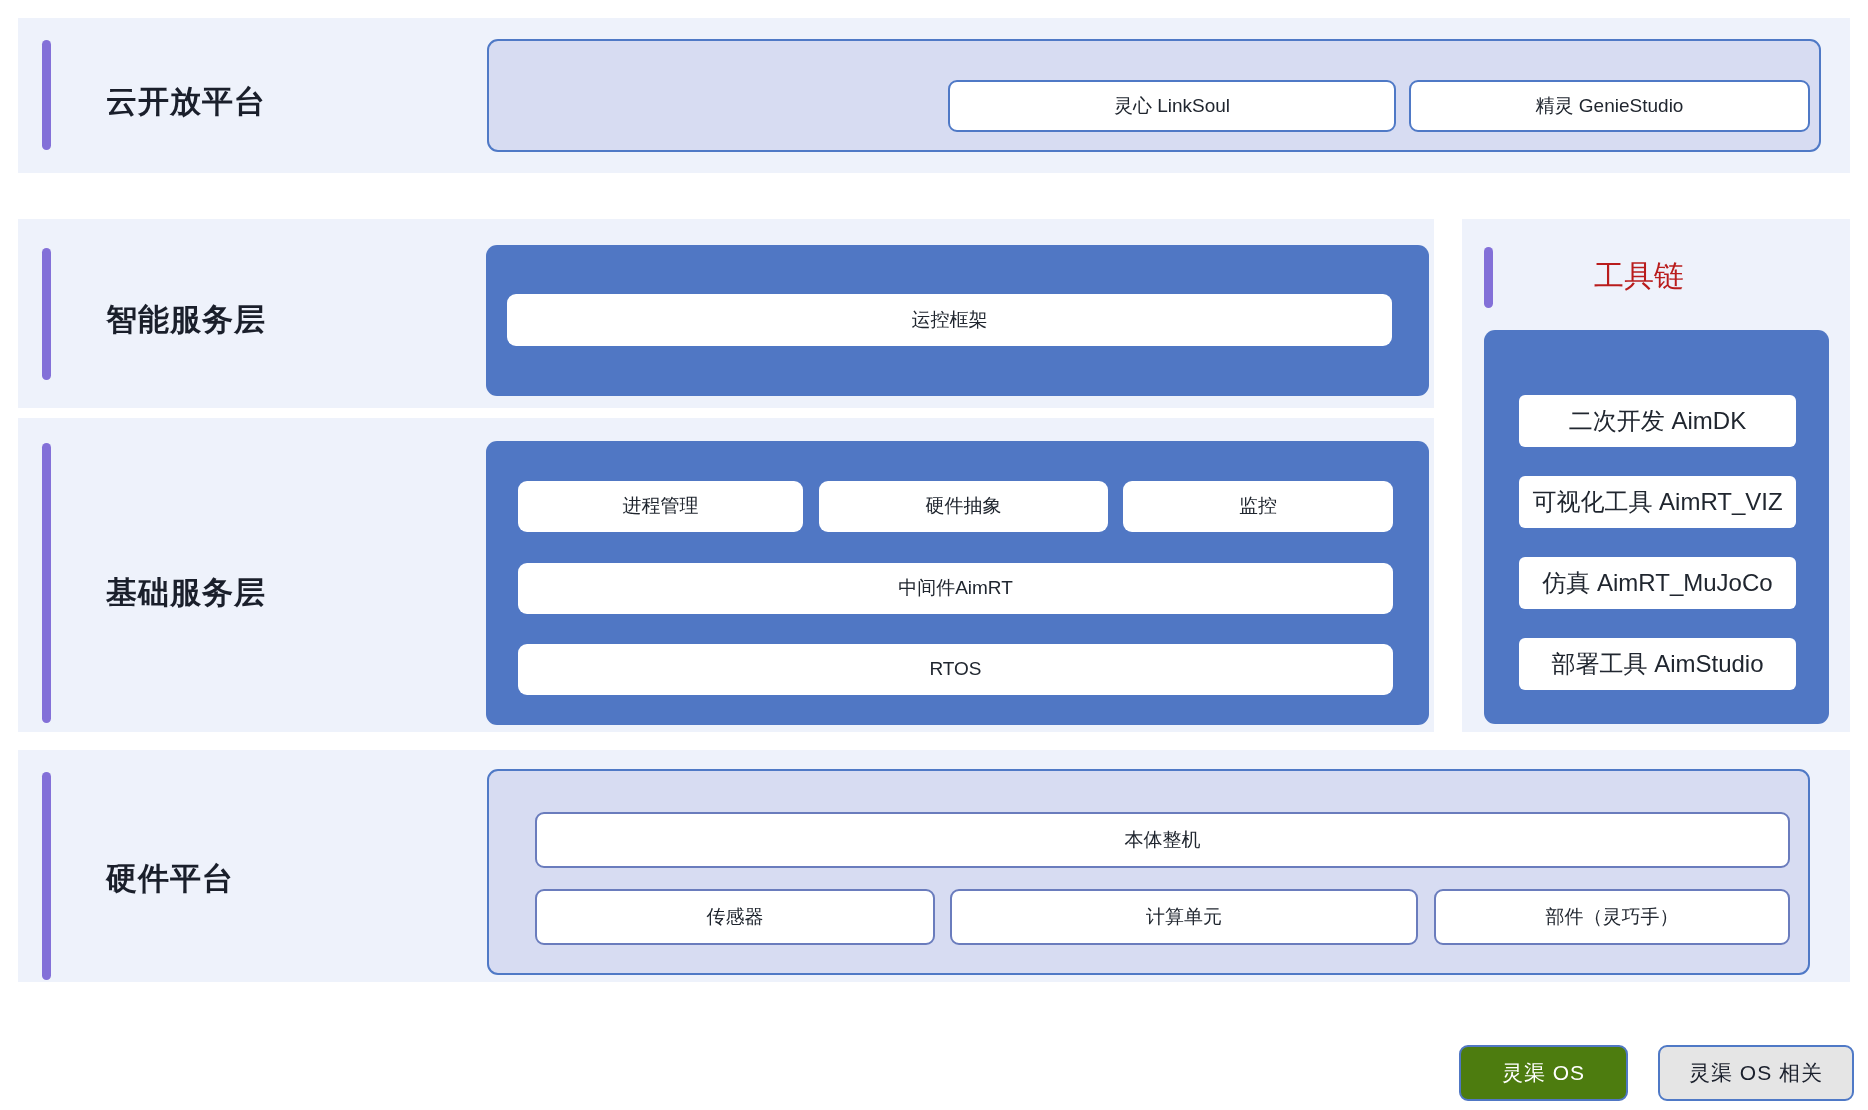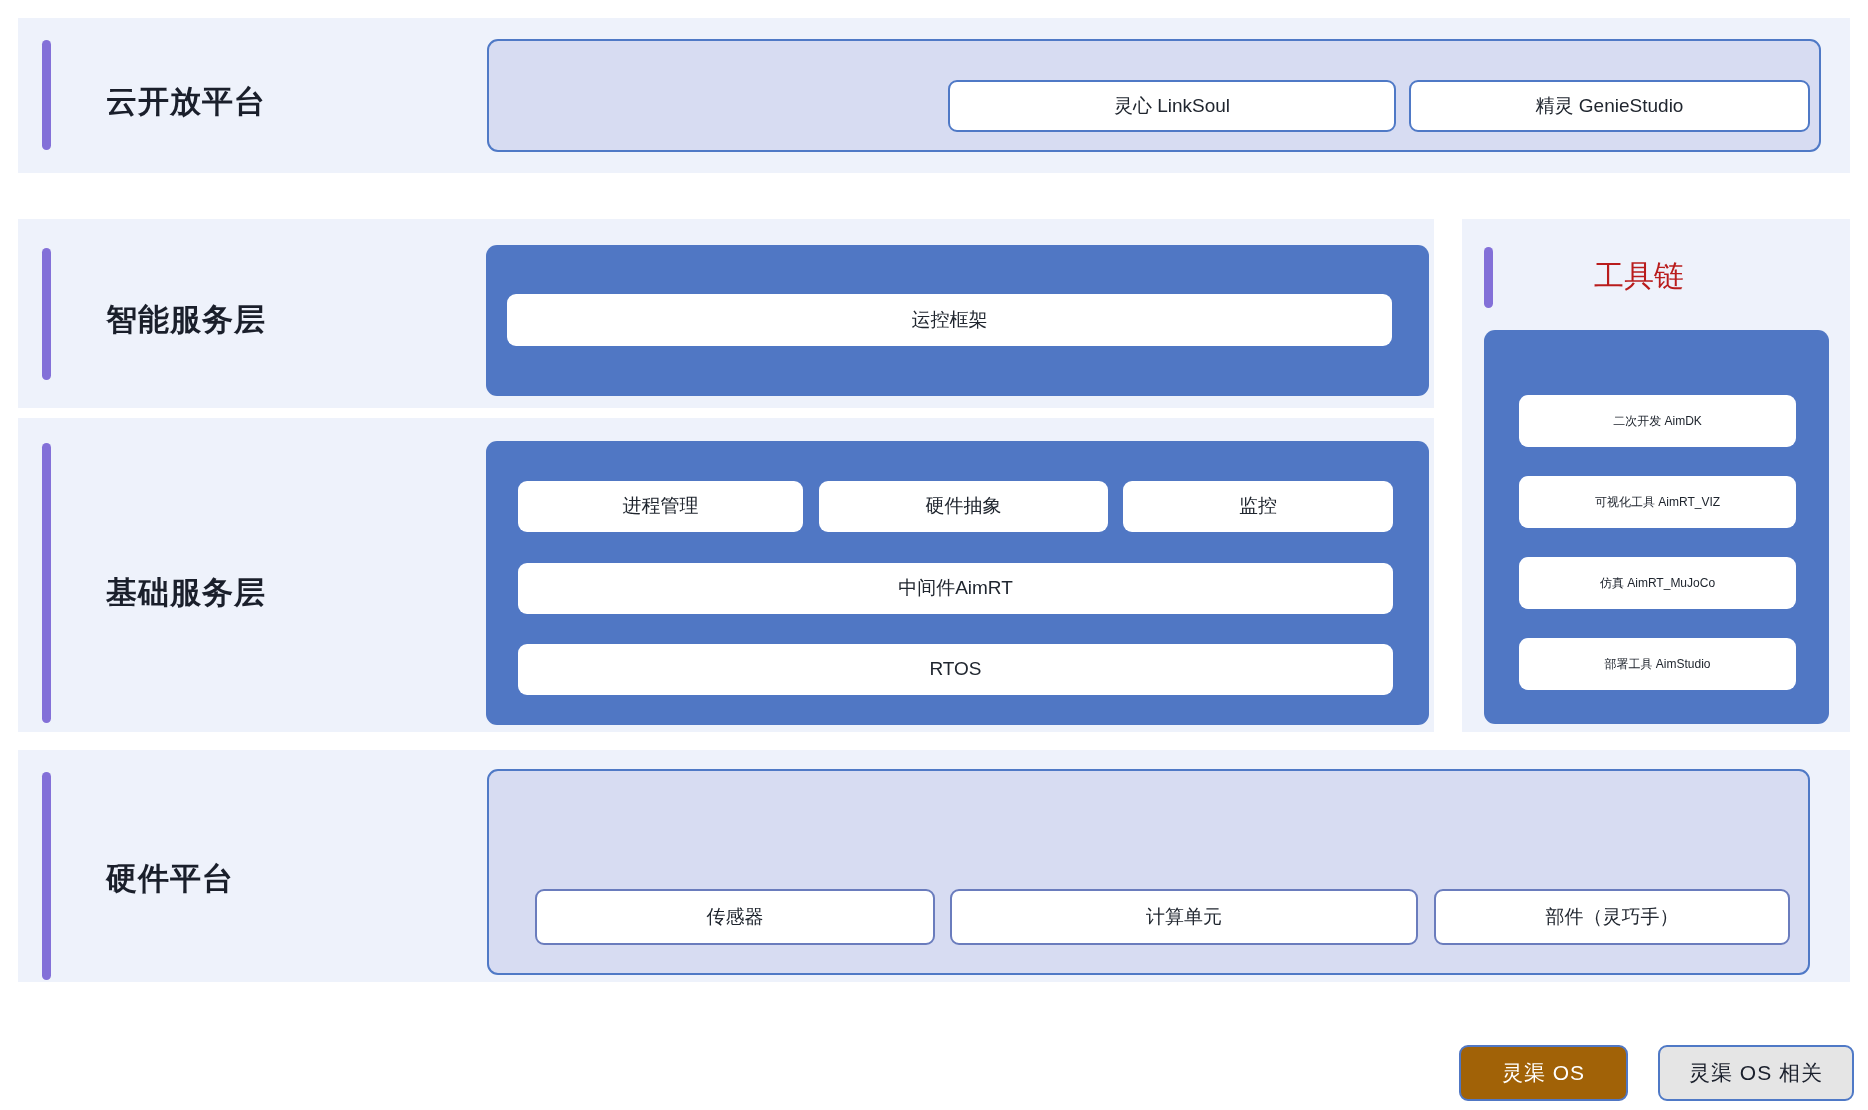--- a/index.html
+++ b/index.html
@@ -76,21 +76,21 @@
   .box.outlined {
     border: 2.5px solid #4f79c6;
   }
   .box.outlined-soft {
     border: 2.5px solid #6a7cbd;
   }
   .box.plain {
     border: none;
     text-align: right;
   }
-  .box.sm { font-size: 12px; }
+  .box.sm { font-size: 24px; border-radius: 6px; }
 
   
   .tool-title {
     position: absolute;
     font-size: 30px;
     color: #b91c1c;
     white-space: nowrap;
     font-weight: normal;
   }
 
@@ -99,21 +99,21 @@
     position: absolute;
     box-sizing: border-box;
     display: flex;
     align-items: center;
     justify-content: center;
     border-radius: 9px;
     font-size: 21px;
     letter-spacing: 1px;
   }
   .legend-btn.solid {
-    background: #a16207;
+    background: #4d7c0f;
     color: #ffffff;
     border: 2px solid #5077c4;
   }
   .legend-btn.light {
     background: #e5e5e5;
     color: #1a1f2b;
     border: 2.5px solid #4f79c6;
   }
 </style>
 </head>
@@ -157,20 +157,21 @@
   <div class="box plain" style="left:1123px; top:481px; width:270px; height:51px;">监控</div>
 
   <div class="box plain" style="left:518px; top:563px; width:875px; height:51px;">中间件AimRT</div>
   <div class="box plain" style="left:518px; top:644px; width:875px; height:51px;">RTOS</div>
 
   <div class="row-panel" style="left:18px; top:750px; width:1832px; height:232px;"></div>
   <div class="accent-bar" style="left:42px; top:772px; height:208px;"></div>
   <div class="row-label" style="left:106px; top:858px;">硬件平台</div>
 
   <div class="group-lav" style="left:487px; top:769px; width:1323px; height:206px;"></div>
+  <div class="box outlined-soft" style="left:535px; top:812px; width:1255px; height:56px;">本体整机</div>
   <div class="box outlined-soft" style="left:535px; top:889px; width:400px; height:56px;">传感器</div>
   <div class="box outlined-soft" style="left:950px; top:889px; width:468px; height:56px;">计算单元</div>
   <div class="box outlined-soft" style="left:1434px; top:889px; width:356px; height:56px;">部件（灵巧手）</div>
 
   <div class="legend-btn solid" style="left:1459px; top:1045px; width:169px; height:56px;">灵渠 OS</div>
   <div class="legend-btn light" style="left:1658px; top:1045px; width:196px; height:56px;">灵渠 OS 相关</div>
 
 </div>
 
 </body></html>

